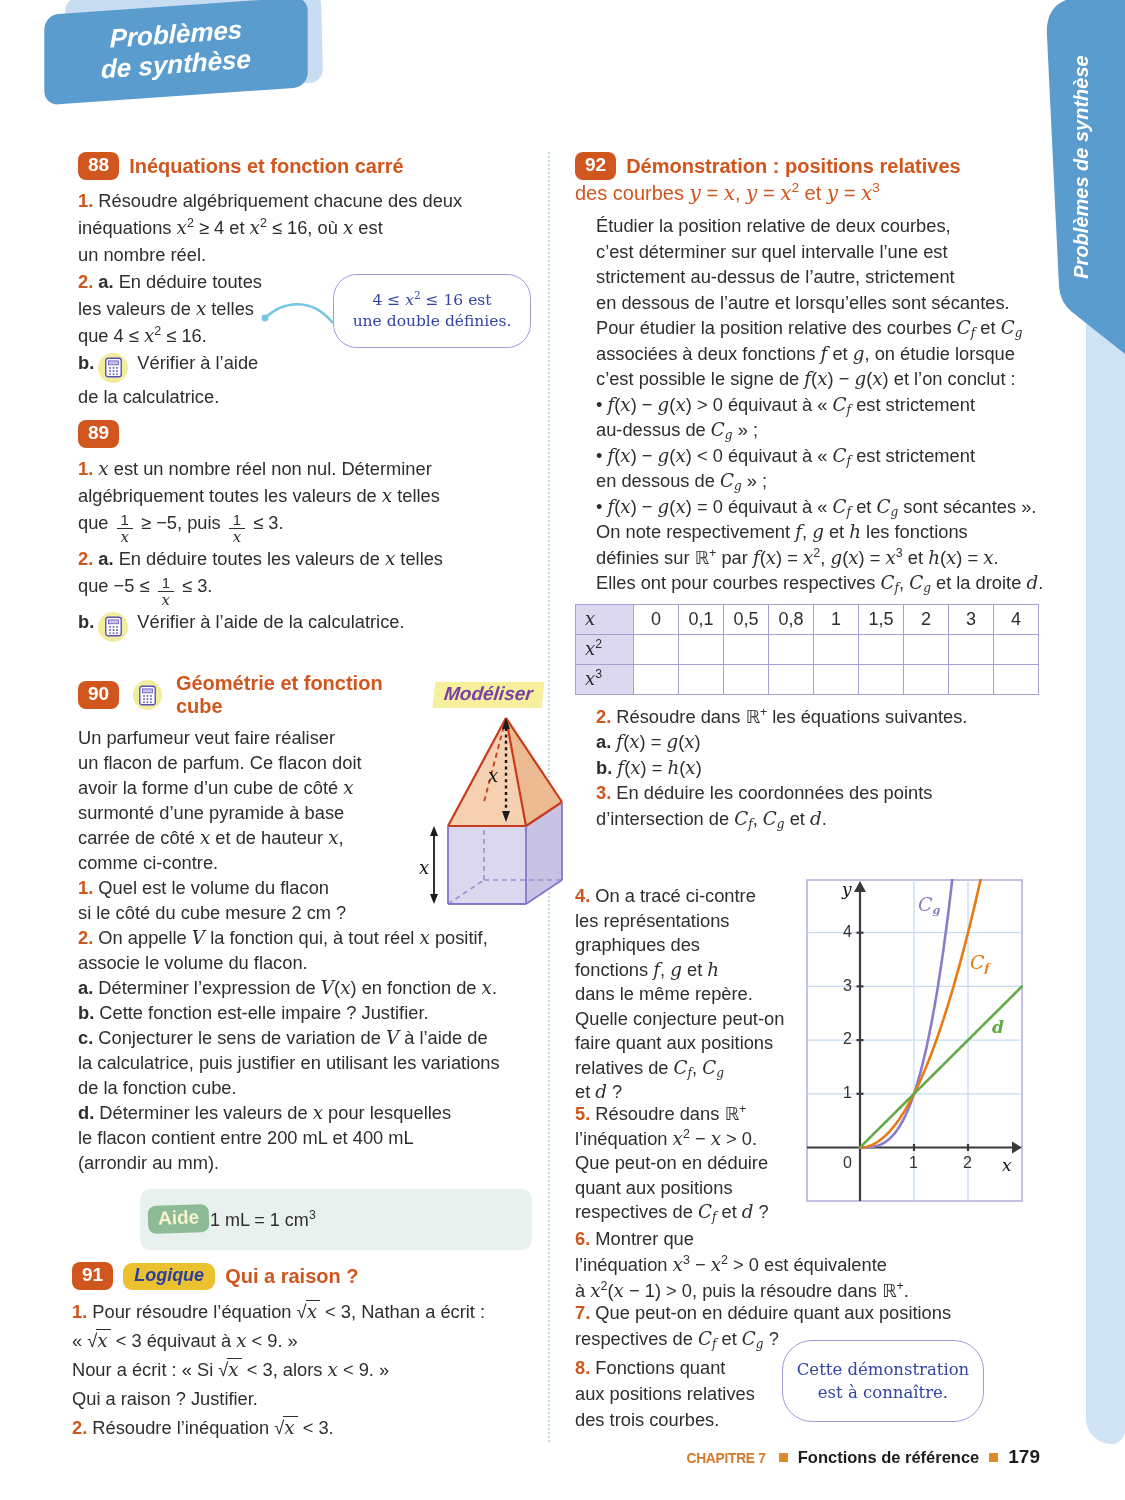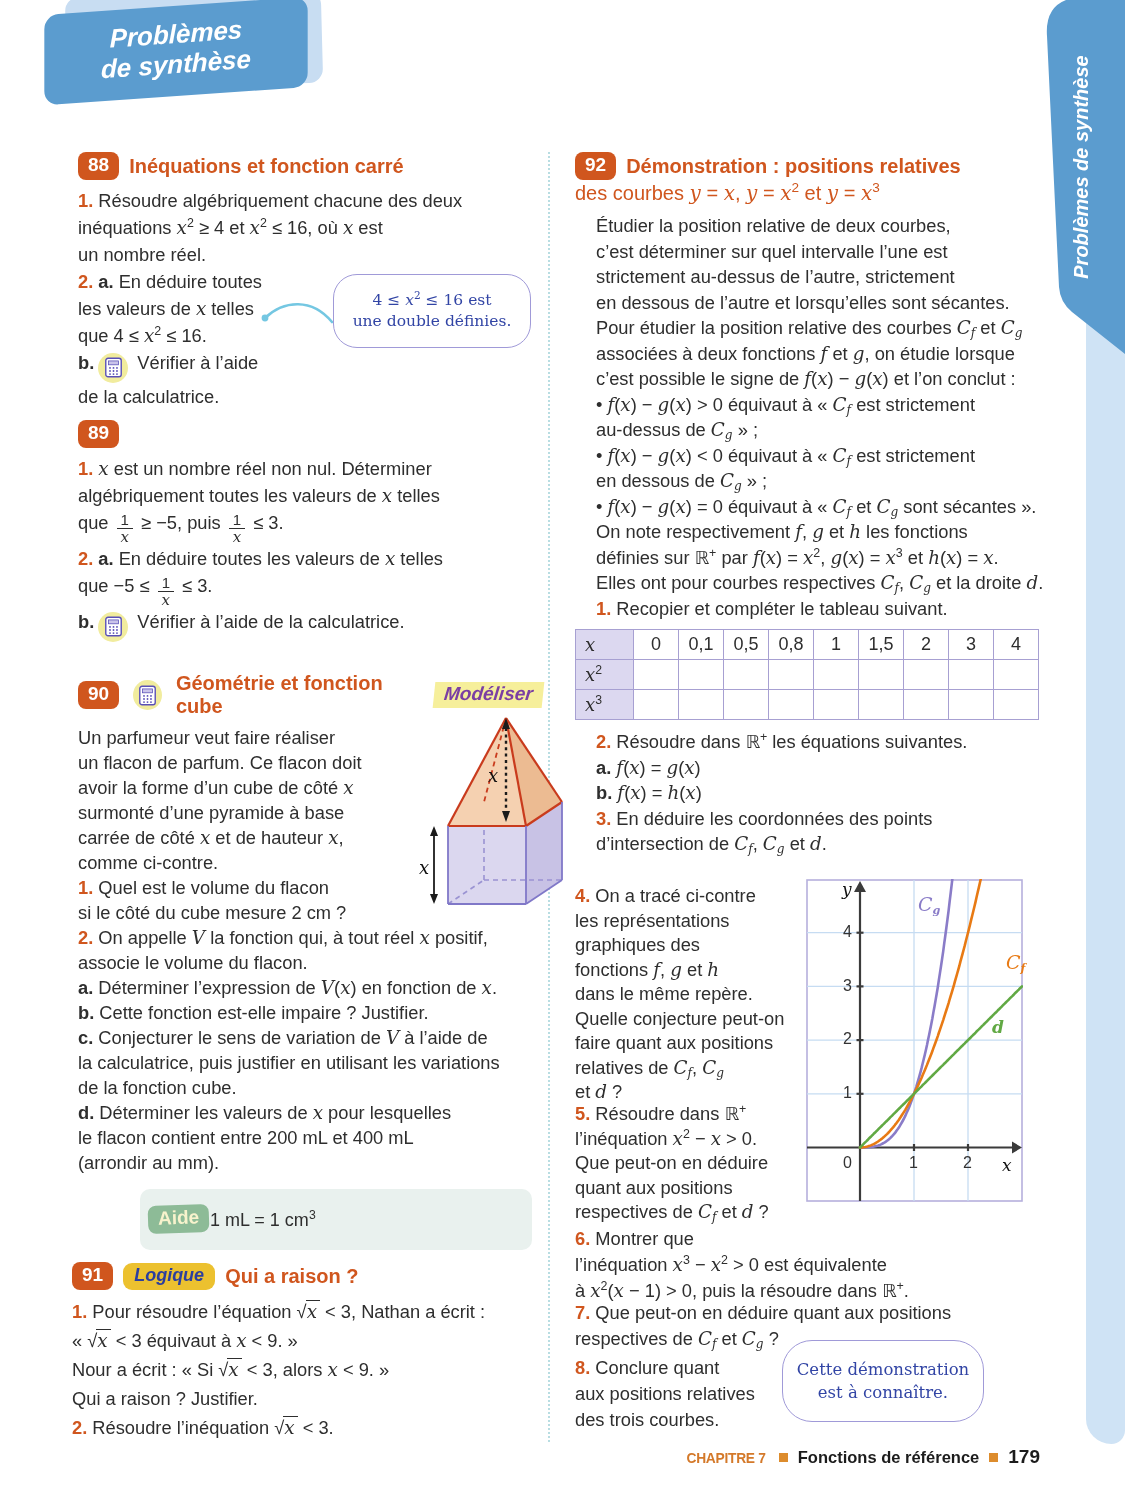--- a/index.html
+++ b/index.html
@@ -263,21 +263,20 @@
       <span class="ex-num">92</span>
       <span class="ex-title">Démonstration : positions relatives</span>
     </div>
     <div class="ex-title2"><span class="tk-t">des courbes </span><span class="tk-i">y</span><span class="tk-t"> = </span><span class="tk-i">x</span><span class="tk-t">, </span><span class="tk-i">y</span><span class="tk-t"> = </span><span class="tk-i">x</span><span class="tk-s">2</span><span class="tk-t"> et </span><span class="tk-i">y</span><span class="tk-t"> = </span><span class="tk-i">x</span><span class="tk-s">3</span></div>
     <div class="txt"><span class="tk-t">Étudier la position relative de deux courbes,</span><br><span class="tk-t">c’est déterminer sur quel intervalle l’une est</span><br><span class="tk-t">strictement au-dessus de l’autre, strictement</span><br><span class="tk-t">en dessous de l’autre et lorsqu’elles sont sécantes.</span><br><span class="tk-t">Pour étudier la position relative des courbes </span><span class="tk-C"><span class="tk-Cc">C</span><span class="tk-sub">f</span></span><span class="tk-t"> et </span><span class="tk-C"><span class="tk-Cc">C</span><span class="tk-sub">g</span></span><br><span class="tk-t">associées à deux fonctions </span><span class="tk-i">f</span><span class="tk-t"> et </span><span class="tk-i">g</span><span class="tk-t">, on étudie lorsque</span><br><span class="tk-t">c’est possible le signe de </span><span class="tk-i">f</span><span class="tk-t">(</span><span class="tk-i">x</span><span class="tk-t">) − </span><span class="tk-i">g</span><span class="tk-t">(</span><span class="tk-i">x</span><span class="tk-t">) et l’on conclut :</span></div>
     <div class="txt"><span class="tk-t">• </span><span class="tk-i">f</span><span class="tk-t">(</span><span class="tk-i">x</span><span class="tk-t">) − </span><span class="tk-i">g</span><span class="tk-t">(</span><span class="tk-i">x</span><span class="tk-t">) &gt; 0 équivaut à « </span><span class="tk-C"><span class="tk-Cc">C</span><span class="tk-sub">f</span></span><span class="tk-t"> est strictement</span><br><span class="tk-t">au-dessus de </span><span class="tk-C"><span class="tk-Cc">C</span><span class="tk-sub">g</span></span><span class="tk-t"> » ;</span></div>
     <div class="txt"><span class="tk-t">• </span><span class="tk-i">f</span><span class="tk-t">(</span><span class="tk-i">x</span><span class="tk-t">) − </span><span class="tk-i">g</span><span class="tk-t">(</span><span class="tk-i">x</span><span class="tk-t">) &lt; 0 équivaut à « </span><span class="tk-C"><span class="tk-Cc">C</span><span class="tk-sub">f</span></span><span class="tk-t"> est strictement</span><br><span class="tk-t">en dessous de </span><span class="tk-C"><span class="tk-Cc">C</span><span class="tk-sub">g</span></span><span class="tk-t"> » ;</span></div>
     <div class="txt"><span class="tk-t">• </span><span class="tk-i">f</span><span class="tk-t">(</span><span class="tk-i">x</span><span class="tk-t">) − </span><span class="tk-i">g</span><span class="tk-t">(</span><span class="tk-i">x</span><span class="tk-t">) = 0 équivaut à « </span><span class="tk-C"><span class="tk-Cc">C</span><span class="tk-sub">f</span></span><span class="tk-t"> et </span><span class="tk-C"><span class="tk-Cc">C</span><span class="tk-sub">g</span></span><span class="tk-t"> sont sécantes ».</span></div>
     <div class="txt"><span class="tk-t">On note respectivement </span><span class="tk-i">f</span><span class="tk-t">, </span><span class="tk-i">g</span><span class="tk-t"> et </span><span class="tk-i">h</span><span class="tk-t"> les fonctions</span><br><span class="tk-t">définies sur </span><span class="tk-R"><span class="">ℝ</span><span class="tk-s">+</span></span><span class="tk-t"> par </span><span class="tk-i">f</span><span class="tk-t">(</span><span class="tk-i">x</span><span class="tk-t">) = </span><span class="tk-i">x</span><span class="tk-s">2</span><span class="tk-t">, </span><span class="tk-i">g</span><span class="tk-t">(</span><span class="tk-i">x</span><span class="tk-t">) = </span><span class="tk-i">x</span><span class="tk-s">3</span><span class="tk-t"> et </span><span class="tk-i">h</span><span class="tk-t">(</span><span class="tk-i">x</span><span class="tk-t">) = </span><span class="tk-i">x</span><span class="tk-t">.</span></div>
     <div class="txt"><span class="tk-t">Elles ont pour courbes respectives </span><span class="tk-C"><span class="tk-Cc">C</span><span class="tk-sub">f</span></span><span class="tk-t">, </span><span class="tk-C"><span class="tk-Cc">C</span><span class="tk-sub">g</span></span><span class="tk-t"> et la droite </span><span class="tk-i">d</span><span class="tk-t">.</span></div>
-    <div class="txt"><span class="tk-n">1.</span><span class="tk-t"> Recopier et compléter le tableau suivant.</span></div>
     <table class="tbl">
       <tbody>
           <tr>
         <td class="lab"><span class="tk-i">x</span></td>
         <td class="val">0</td>
         <td class="val">0,1</td>
         <td class="val">0,5</td>
         <td class="val">0,8</td>
         <td class="val">1</td>
         <td class="val">1,5</td>
@@ -314,21 +313,21 @@
     <div class="txt"><span class="tk-n">2.</span><span class="tk-t"> Résoudre dans </span><span class="tk-R"><span class="">ℝ</span><span class="tk-s">+</span></span><span class="tk-t"> les équations suivantes.</span></div>
     <div class="txt"><span class="tk-b">a.</span><span class="tk-t"> </span><span class="tk-i">f</span><span class="tk-t">(</span><span class="tk-i">x</span><span class="tk-t">) = </span><span class="tk-i">g</span><span class="tk-t">(</span><span class="tk-i">x</span><span class="tk-t">)</span></div>
     <div class="txt"><span class="tk-b">b.</span><span class="tk-t"> </span><span class="tk-i">f</span><span class="tk-t">(</span><span class="tk-i">x</span><span class="tk-t">) = </span><span class="tk-i">h</span><span class="tk-t">(</span><span class="tk-i">x</span><span class="tk-t">)</span></div>
     <div class="txt"><span class="tk-n">3.</span><span class="tk-t"> En déduire les coordonnées des points</span><br><span class="tk-t">d’intersection de </span><span class="tk-C"><span class="tk-Cc">C</span><span class="tk-sub">f</span></span><span class="tk-t">, </span><span class="tk-C"><span class="tk-Cc">C</span><span class="tk-sub">g</span></span><span class="tk-t"> et </span><span class="tk-i">d</span><span class="tk-t">.</span></div>
   </div>
 
   <div class="abs-q" id="q4"><span class="tk-n">4.</span><span class="tk-t"> On a tracé ci-contre</span><br><span class="tk-t">les représentations</span><br><span class="tk-t">graphiques des</span><br><span class="tk-t">fonctions </span><span class="tk-i">f</span><span class="tk-t">, </span><span class="tk-i">g</span><span class="tk-t"> et </span><span class="tk-i">h</span><br><span class="tk-t">dans le même repère.</span><br><span class="tk-t">Quelle conjecture peut-on</span><br><span class="tk-t">faire quant aux positions</span><br><span class="tk-t">relatives de </span><span class="tk-C"><span class="tk-Cc">C</span><span class="tk-sub">f</span></span><span class="tk-t">, </span><span class="tk-C"><span class="tk-Cc">C</span><span class="tk-sub">g</span></span><br><span class="tk-t">et </span><span class="tk-i">d</span><span class="tk-t"> ?</span></div>
   <div class="abs-q" id="q5"><span class="tk-n">5.</span><span class="tk-t"> Résoudre dans </span><span class="tk-R"><span class="">ℝ</span><span class="tk-s">+</span></span><br><span class="tk-t">l’inéquation </span><span class="tk-i">x</span><span class="tk-s">2</span><span class="tk-t"> − </span><span class="tk-i">x</span><span class="tk-t"> &gt; 0.</span><br><span class="tk-t">Que peut-on en déduire</span><br><span class="tk-t">quant aux positions</span><br><span class="tk-t">respectives de </span><span class="tk-C"><span class="tk-Cc">C</span><span class="tk-sub">f</span></span><span class="tk-t"> et </span><span class="tk-i">d</span><span class="tk-t"> ?</span></div>
   <div class="abs-q" id="q6"><span class="tk-n">6.</span><span class="tk-t"> Montrer que</span><br><span class="tk-t">l’inéquation </span><span class="tk-i">x</span><span class="tk-s">3</span><span class="tk-t"> − </span><span class="tk-i">x</span><span class="tk-s">2</span><span class="tk-t"> &gt; 0 est équivalente</span><br><span class="tk-t">à </span><span class="tk-i">x</span><span class="tk-s">2</span><span class="tk-t">(</span><span class="tk-i">x</span><span class="tk-t"> − 1) &gt; 0, puis la résoudre dans </span><span class="tk-R"><span class="">ℝ</span><span class="tk-s">+</span></span><span class="tk-t">.</span></div>
   <div class="abs-q" id="q7"><span class="tk-n">7.</span><span class="tk-t"> Que peut-on en déduire quant aux positions</span><br><span class="tk-t">respectives de </span><span class="tk-C"><span class="tk-Cc">C</span><span class="tk-sub">f</span></span><span class="tk-t"> et </span><span class="tk-C"><span class="tk-Cc">C</span><span class="tk-sub">g</span></span><span class="tk-t"> ?</span></div>
-  <div class="abs-q" id="q8"><span class="tk-n">8.</span><span class="tk-t"> Conclure quant</span><br><span class="tk-t">aux positions relatives</span><br><span class="tk-t">des trois courbes.</span></div>
+  <div class="abs-q" id="q8"><span class="tk-n">8.</span><span class="tk-t"> Fonctions quant</span><br><span class="tk-t">aux positions relatives</span><br><span class="tk-t">des trois courbes.</span></div>
   <div class="callout" id="bubble92"><span class="tk-t">Cette démonstration</span><br><span class="tk-t">est à connaître.</span></div>
 
   <div id="graph">
     <svg width="217" height="323" viewBox="0 0 217 323">
       <rect x="1" y="1" width="215" height="321" fill="#ffffff" stroke="#b6b0dd" stroke-width="1.6"></rect>
       <g stroke="#c6dcf2" stroke-width="1.3">
         <line x1="108" y1="1" x2="108" y2="322"></line>
           <line x1="162" y1="1" x2="162" y2="322"></line>
         <line x1="1" y1="53.7" x2="216" y2="53.7"></line>
           <line x1="1" y1="107.4" x2="216" y2="107.4"></line>
@@ -356,21 +355,21 @@
     <div class="gl gl-ax" style="left:36px;top:0">y</div>
     <div class="gl gl-ax" style="left:196px;top:276px">x</div>
     <div class="gl" style="left:37px;top:275px">0</div>
     <div class="gl" style="left:103px;top:275px">1</div>
     <div class="gl" style="left:157px;top:275px">2</div>
     <div class="gl" style="left:26px;top:205px;width:20px;text-align:right">1</div>
     <div class="gl" style="left:26px;top:151px;width:20px;text-align:right">2</div>
     <div class="gl" style="left:26px;top:98px;width:20px;text-align:right">3</div>
     <div class="gl" style="left:26px;top:44px;width:20px;text-align:right">4</div>
     <div class="curve-label" style="left: 112px; top: 14px; color: rgb(138, 124, 200);"><span class="tk-C"><span class="tk-Cc">C</span><span class="tk-sub">g</span></span></div>
-    <div class="curve-label" style="left: 164px; top: 72px; color: rgb(232, 122, 20); margin-left: 36px;"><span class="tk-C"><span class="tk-Cc">C</span><span class="tk-sub">f</span></span></div>
+    <div class="curve-label" style="left: 164px; top: 72px; color: rgb(232, 122, 20);"><span class="tk-C"><span class="tk-Cc">C</span><span class="tk-sub">f</span></span></div>
     <div class="curve-label" style="left: 186px; top: 138px; font-family: &quot;DejaVu Serif&quot;, serif; font-style: italic; color: rgb(97, 169, 68);"><span class="tk-i">d</span></div>
   </div>
 
   <div class="footer">
     <span class="chap">CHAPITRE 7</span>
     <span class="sq"></span>
     <span class="book">Fonctions de référence</span>
     <span class="sq"></span>
     <span class="pg">179</span>
   </div>

